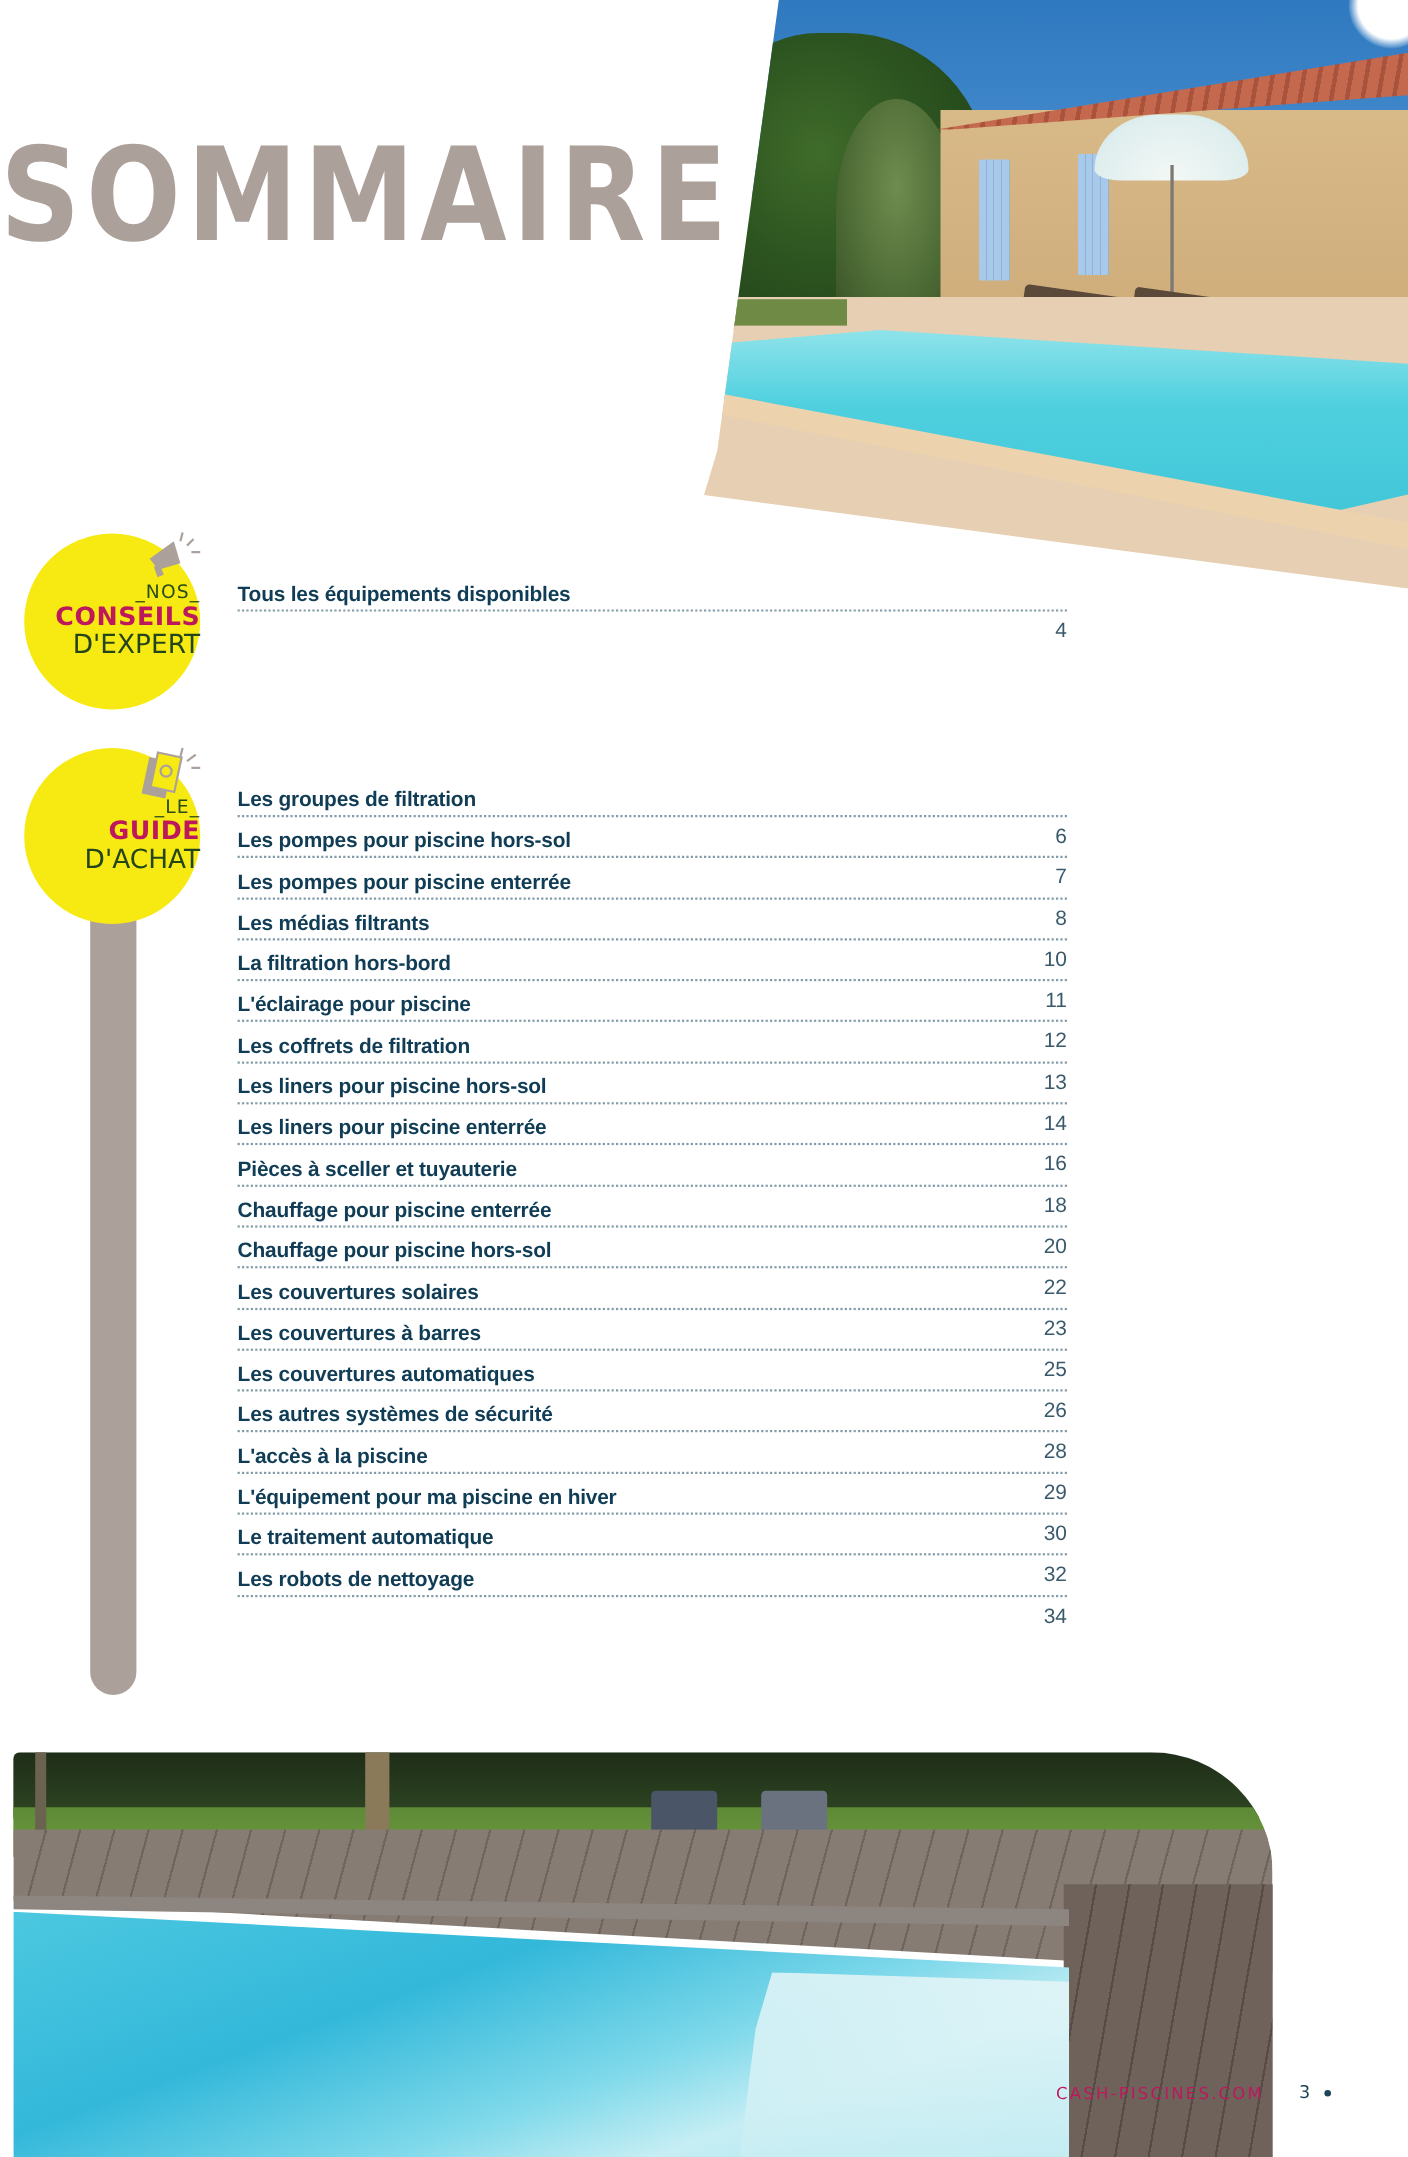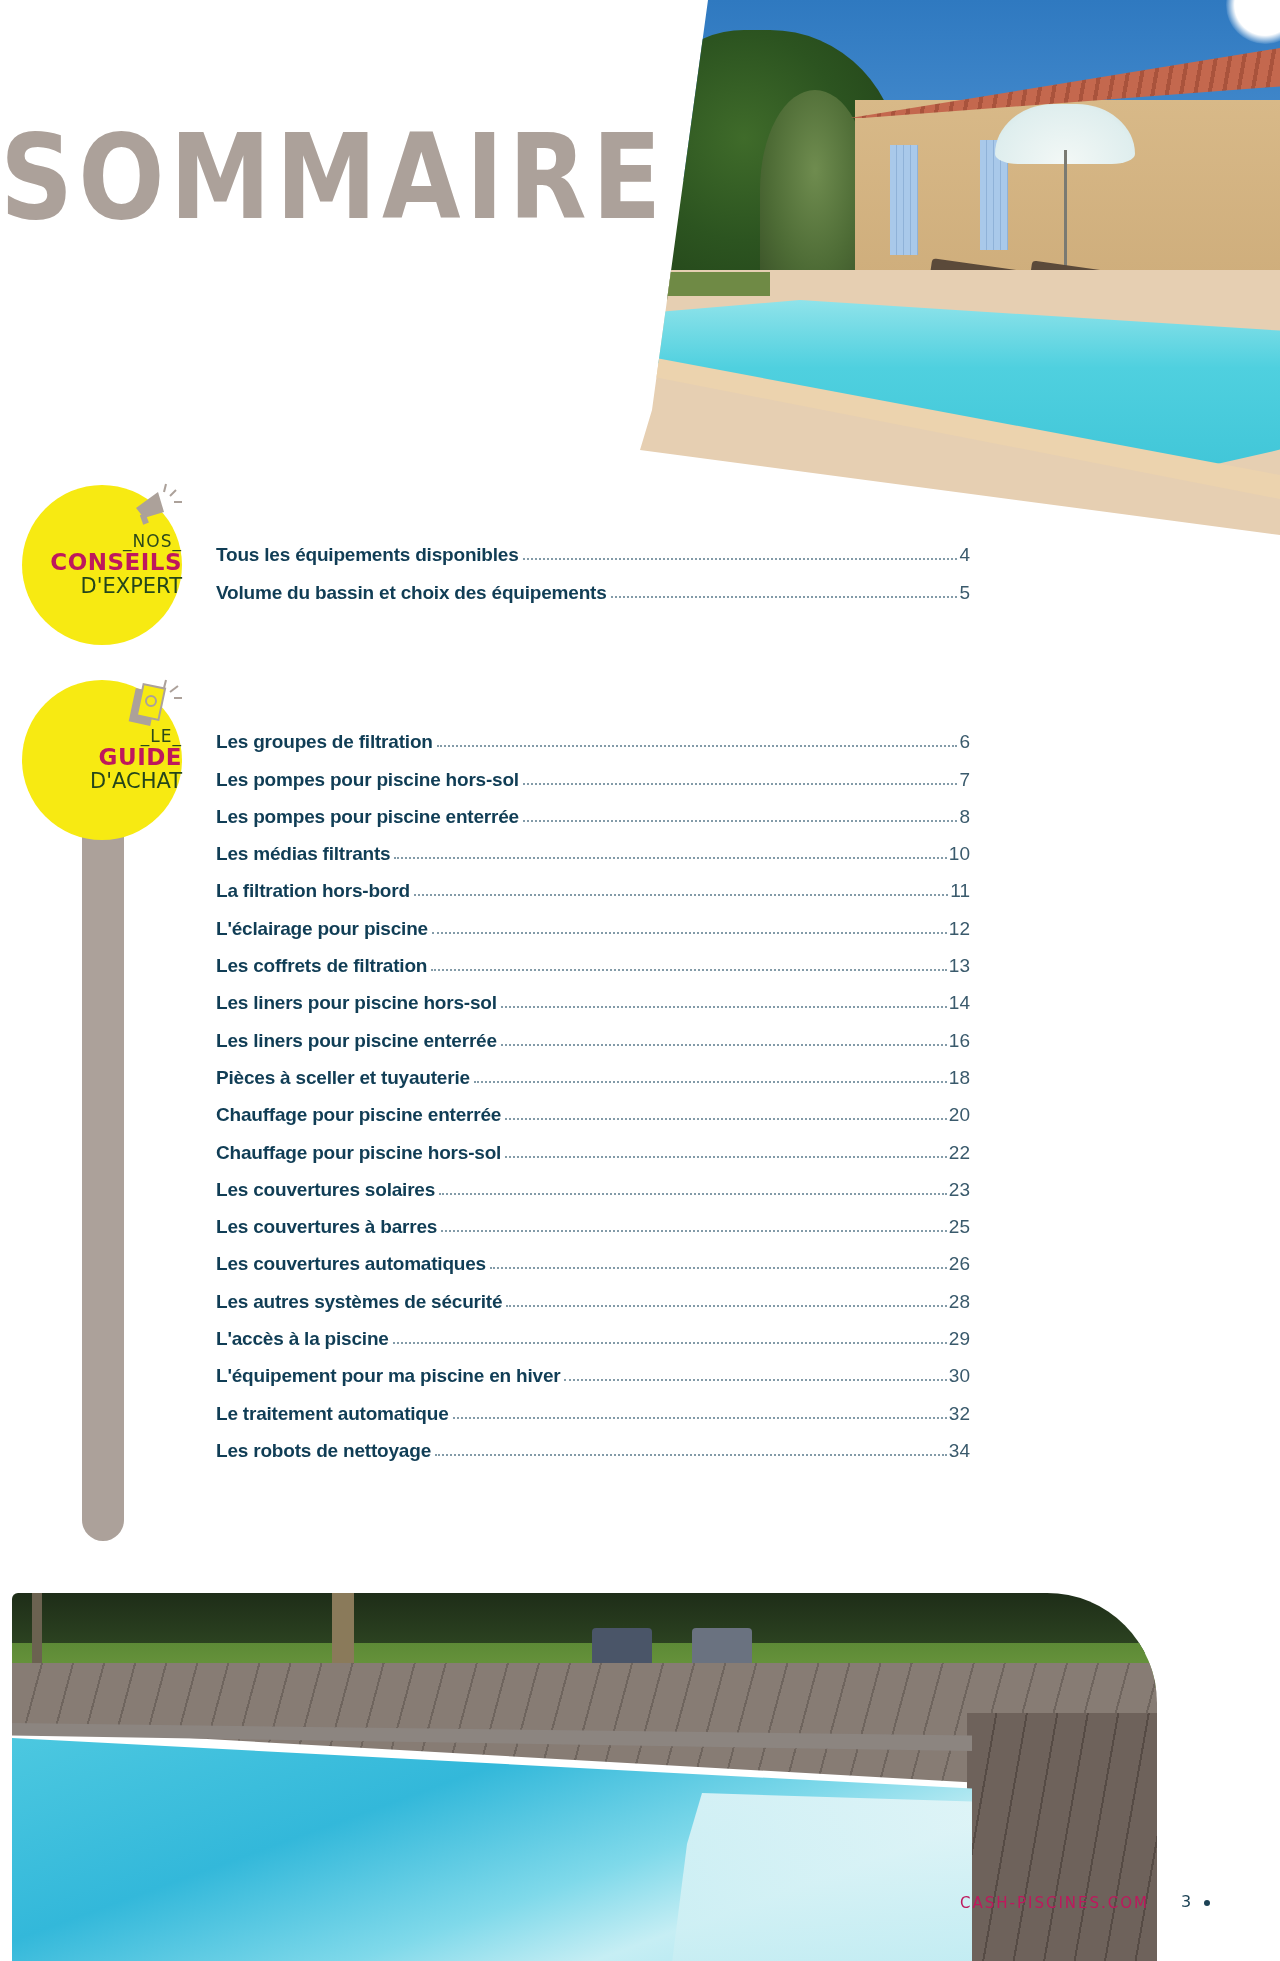--- a/index.html
+++ b/index.html
@@ -53,29 +53,29 @@
     background: radial-gradient(circle, #ffffff 55%, rgba(255,255,255,0) 72%); }
 
   
   .badge {
     position: absolute; width: 160px; height: 160px; border-radius: 50%;
     background: #f7ea12; display: flex; flex-direction: column; align-items: flex-end; justify-content: center;
     text-align: center; line-height: 1.08;
   }
   .badge .kicker { font-size: 17px; color: #2c4a1a; letter-spacing: 1px; }
   .badge .big { font-size: 23px; font-weight: bold; color: #be185d; letter-spacing: 0.5px; }
-  .badge .sub { font-size: 21px; color: #24451b; }
+  .badge .sub { font-size: 24px; color: #24451b; }
   .badge-icon { position: absolute; }
 
   
   .vbar { position: absolute; left: 82px; top: 830px; width: 42px; height: 711px; background: #aca19a; border-radius: 0 0 21px 21px; }
 
   
   .toc { position: absolute; left: 216px; width: 754px; }
-  .toc-row { position: relative; display: flex; align-items: flex-end; height: 37.3px; color: #103d55; }
+  .toc-row { position: relative; display: flex; height: 37.3px; color: #103d55; flex-direction: column; }
   .toc-label { font-family: "Liberation Sans", sans-serif; font-weight: bold; font-size: 19px; white-space: nowrap;
     letter-spacing: -0.2px; transform-origin: left bottom; padding-right: 4px; line-height: 1; padding-bottom: 4px; }
   .toc-dots { flex: 1; border-bottom: 2px dotted #5a7a8c; margin-bottom: 8px; height: 1px; opacity: 0.75; }
   .toc-page { font-family: "Liberation Sans", sans-serif; font-size: 19px; color: #3a5a6c; padding-left: 2px; line-height: 1; padding-bottom: 4px; min-width: 12px; text-align: right; }
 
   
   .bottom-photo {
     position: absolute; left: 12px; top: 1593px; width: 1145px; height: 368px; overflow: hidden;
     border-radius: 6px 110px 0 0;
   }
@@ -141,25 +141,20 @@
   <line x1="48" y1="12" x2="42" y2="18" stroke="#aca19a" stroke-width="2"></line>
   <line x1="54" y1="24" x2="46" y2="24" stroke="#aca19a" stroke-width="2"></line>
 </svg>
 
 <div class="toc" style="top:531px;">
   <div class="toc-row">
     <span class="toc-label">Tous les équipements disponibles</span>
     <span class="toc-dots"></span>
     <span class="toc-page">4</span>
   </div>
-  <div class="toc-row">
-    <span class="toc-label">Volume du bassin et choix des équipements</span>
-    <span class="toc-dots"></span>
-    <span class="toc-page">5</span>
-  </div>
 </div>
 
 <div class="vbar"></div>
 
 <div class="badge" style="left:22px;top:680px;">
   <span class="kicker">_LE_</span>
   <span class="big">GUIDE</span>
   <span class="sub">D'ACHAT</span>
 </div>
 <svg class="badge-icon" style="left:124px;top:676px;" width="64" height="64" viewBox="0 0 64 64">

